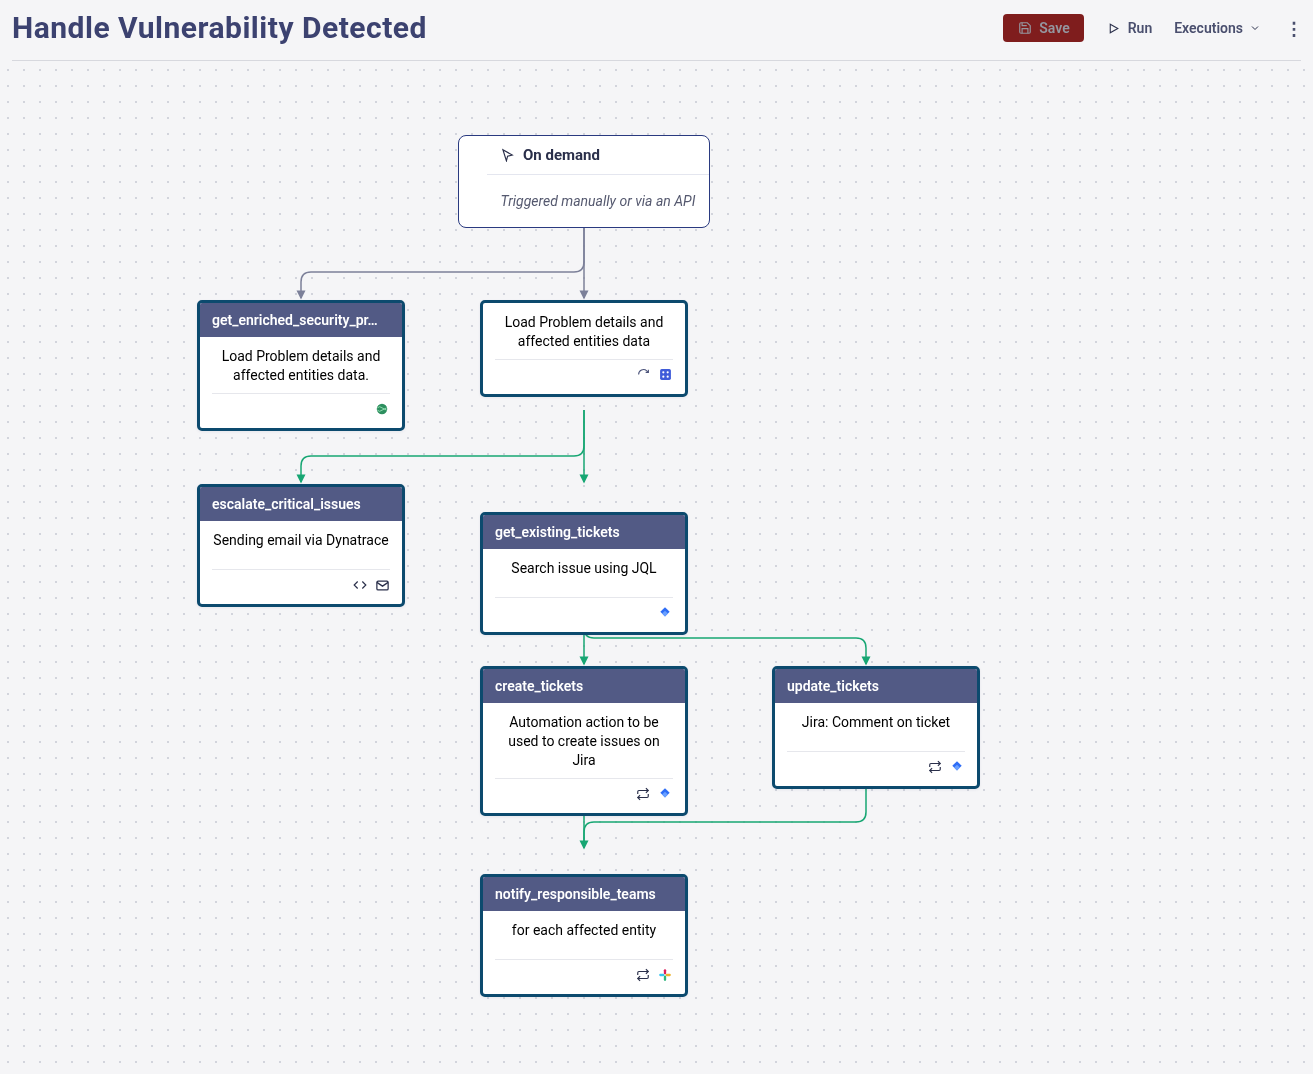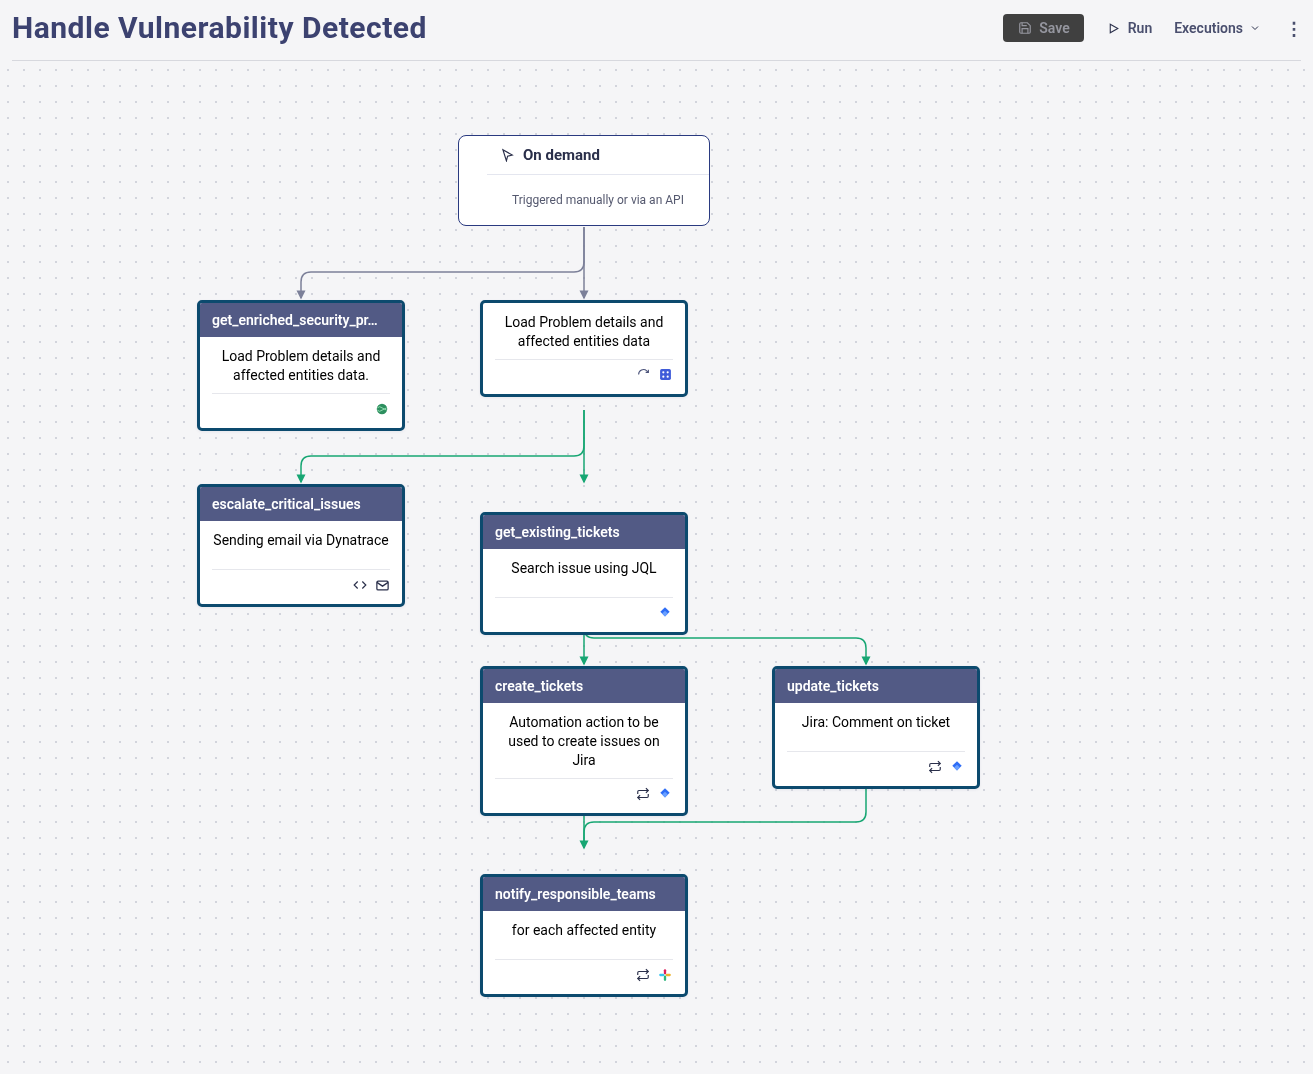--- a/index.html
+++ b/index.html
@@ -4,39 +4,39 @@
 <style>
   html,body{margin:0;padding:0;background:#f5f5f7;font-family:-apple-system,BlinkMacSystemFont,"Segoe UI",Roboto,Helvetica,Arial,sans-serif;font-size:14px;color:#2a2f4a;}
   .page{width:1313px;height:1074px;position:relative;overflow:hidden;}
   
   .canvas-bg{position:absolute;left:0;top:62px;right:0;bottom:0;background-image:radial-gradient(#d2d4dc 1px,transparent 1px);background-size:16px 16px;background-position:0 0;}
   
   .hdr{position:relative;height:60px;display:flex;align-items:flex-start;justify-content:space-between;padding:10px 12px 0 12px;box-sizing:border-box;background:#f5f5f7;z-index:5;}
   .hdr h1{margin:0;font-size:30px;font-weight:700;color:#3c4270;letter-spacing:.5px;}
   .hdr-actions{display:flex;align-items:center;gap:22px;padding-top:4px;}
   .btn{display:inline-flex;align-items:center;gap:6px;font-size:14px;color:#4a4f6e;cursor:pointer;user-select:none;font-weight:600;}
-  .btn.save{background:#404040;color:#95969f;border-radius:4px;padding:6px 14px;cursor:default;}
+  .btn.save{background:#7f1d1d;color:#95969f;border-radius:4px;padding:6px 14px;cursor:default;}
   .btn.more{width:14px;justify-content:center;font-weight:700;letter-spacing:0;font-size:18px;color:#4a4f6e;}
   .hdr-rule{position:absolute;left:12px;right:12px;top:60px;height:1px;background:#d7d8de;z-index:4;}
   
   .canvas{position:absolute;left:0;top:62px;right:0;bottom:0;}
   svg.connectors{position:absolute;left:0;top:0;width:100%;height:100%;overflow:visible;}
   .edge-gray{stroke:#7c8099;stroke-width:1.5;fill:none;}
   .edge-green{stroke:#17a673;stroke-width:1.5;fill:none;}
   .arrow-gray{fill:#7c8099;}
   .arrow-green{fill:#17a673;}
   
   .node{position:absolute;width:208px;background:#fff;border:3px solid #0c4a6e;border-radius:5px;box-shadow:0 1px 3px rgba(60,70,120,.08);overflow:hidden;box-sizing:border-box;}
   .node .n-head{background:#525a85;color:#fff;font-size:14px;font-weight:600;padding:9px 12px;white-space:nowrap;overflow:hidden;text-overflow:ellipsis;}
   .node .n-body{padding:10px 12px 8px;font-size:14px;color:#000000;line-height:1.35;min-height:30px;text-align:center;}
   .node .n-foot{height:30px;border-top:1px solid #e6e7ec;margin:0 12px 4px;display:flex;align-items:center;justify-content:flex-end;gap:6px;color:#4b537a;}
   
   .trigger{position:absolute;width:252px;background:#fff;border:1.5px solid #2a3a80;border-radius:8px;box-sizing:border-box;overflow:hidden;}
   .trigger .t-head{display:flex;align-items:center;gap:8px;padding:10px 12px;border-bottom:1px solid #e4e6ef;font-weight:700;font-size:15px;color:#2a2f4a;}
-  .trigger .t-body{padding:18px 12px;font-size:12px;color:#55596f;text-align:center;}
+  .trigger .t-body{padding:18px 12px;font-size:14px;color:#55596f;text-align:center;font-style:italic;}
   
   .ic{display:inline-flex;width:16px;height:16px;align-items:center;justify-content:center;}
   .chev{display:inline-block;transform:translateY(1px);}
 </style>
 </head>
 <body>
 
 <div class="page">
   <div class="hdr">
     <h1>Handle Vulnerability Detected</h1>

